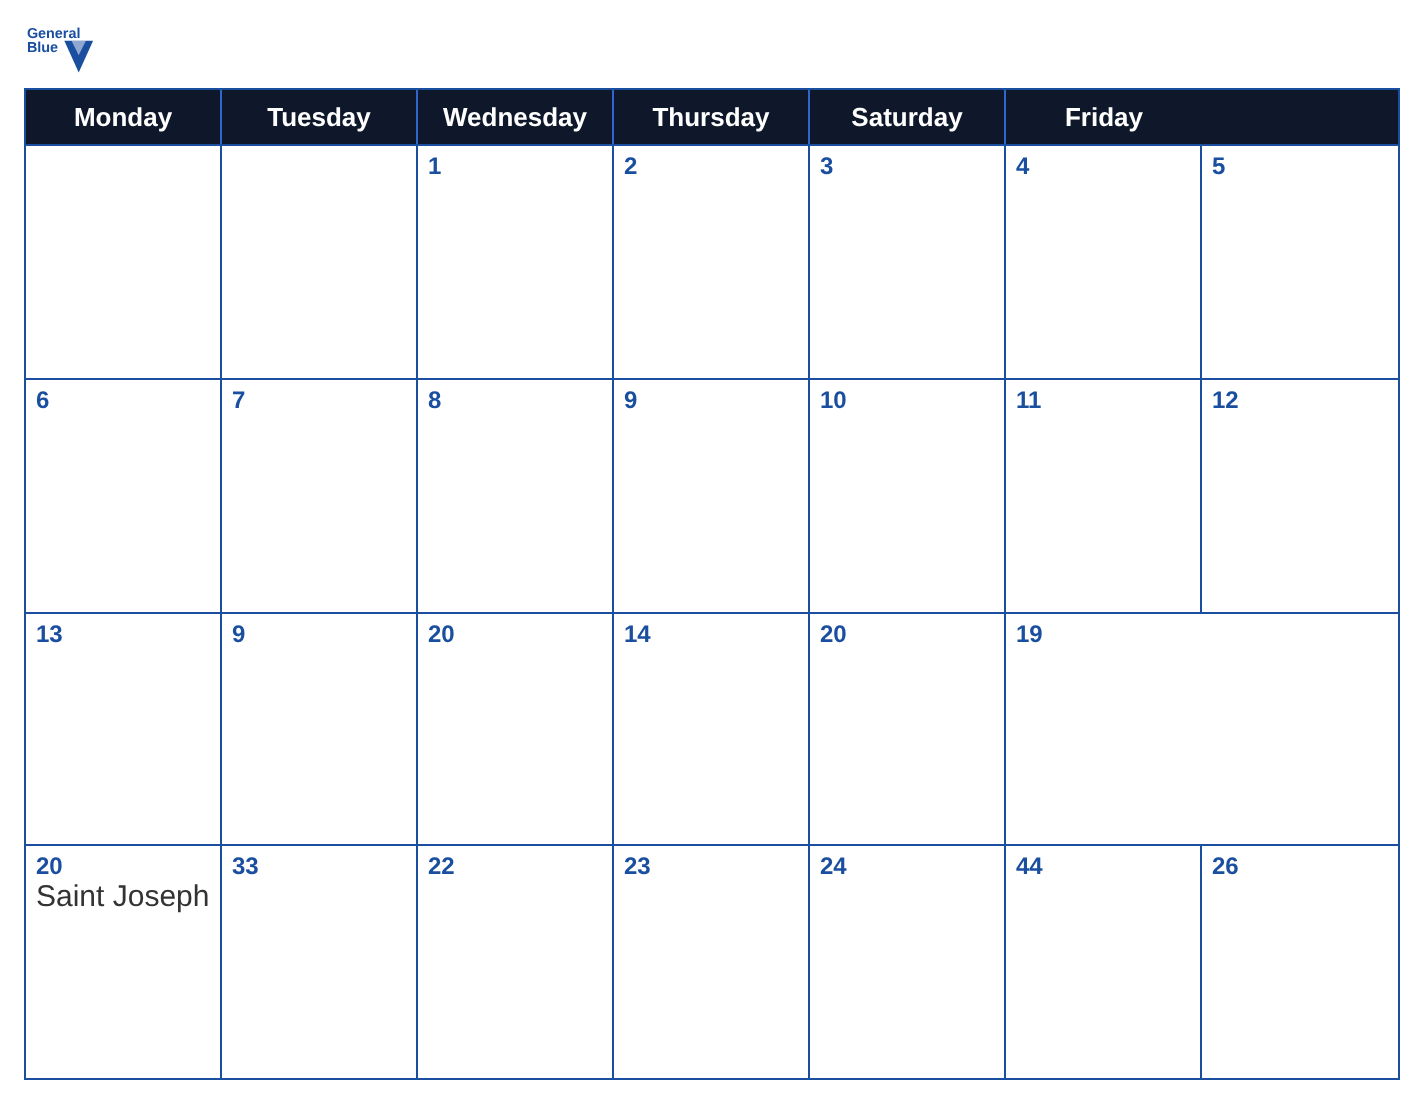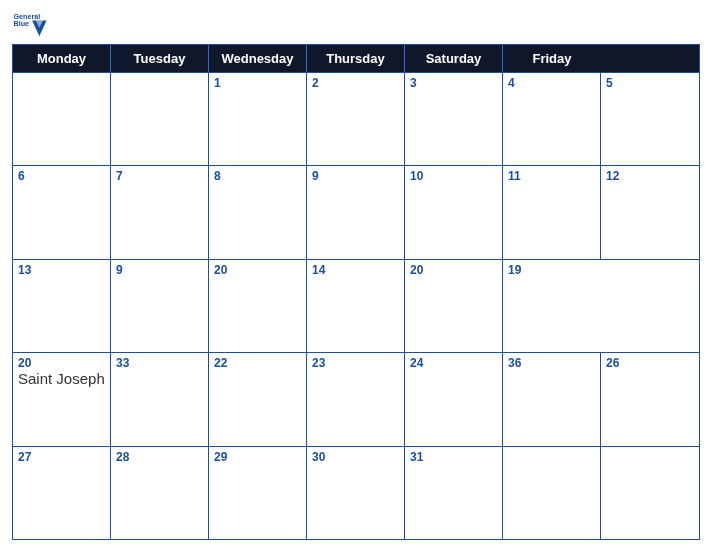--- a/index.html
+++ b/index.html
@@ -204,40 +204,21 @@
           <div class="cal-cell">
             <span class="day-num">22</span>
           </div>
           <div class="cal-cell">
             <span class="day-num">23</span>
           </div>
           <div class="cal-cell">
             <span class="day-num">24</span>
           </div>
           <div class="cal-cell">
-            <span class="day-num">36</span>
+            <span class="day-num">44</span>
           </div>
           <div class="cal-cell">
             <span class="day-num">26</span>
           </div>
-        </div>
-        <div class="cal-week">
-          <div class="cal-cell">
-            <span class="day-num">27</span>
-          </div>
-          <div class="cal-cell">
-            <span class="day-num">28</span>
-          </div>
-          <div class="cal-cell">
-            <span class="day-num">29</span>
-          </div>
-          <div class="cal-cell">
-            <span class="day-num">30</span>
-          </div>
-          <div class="cal-cell">
-            <span class="day-num">31</span>
-          </div>
-          <div class="cal-cell empty"></div>
-          <div class="cal-cell empty"></div>
         </div>
       </div>
   </div>
 </div>
 
 </body></html>

